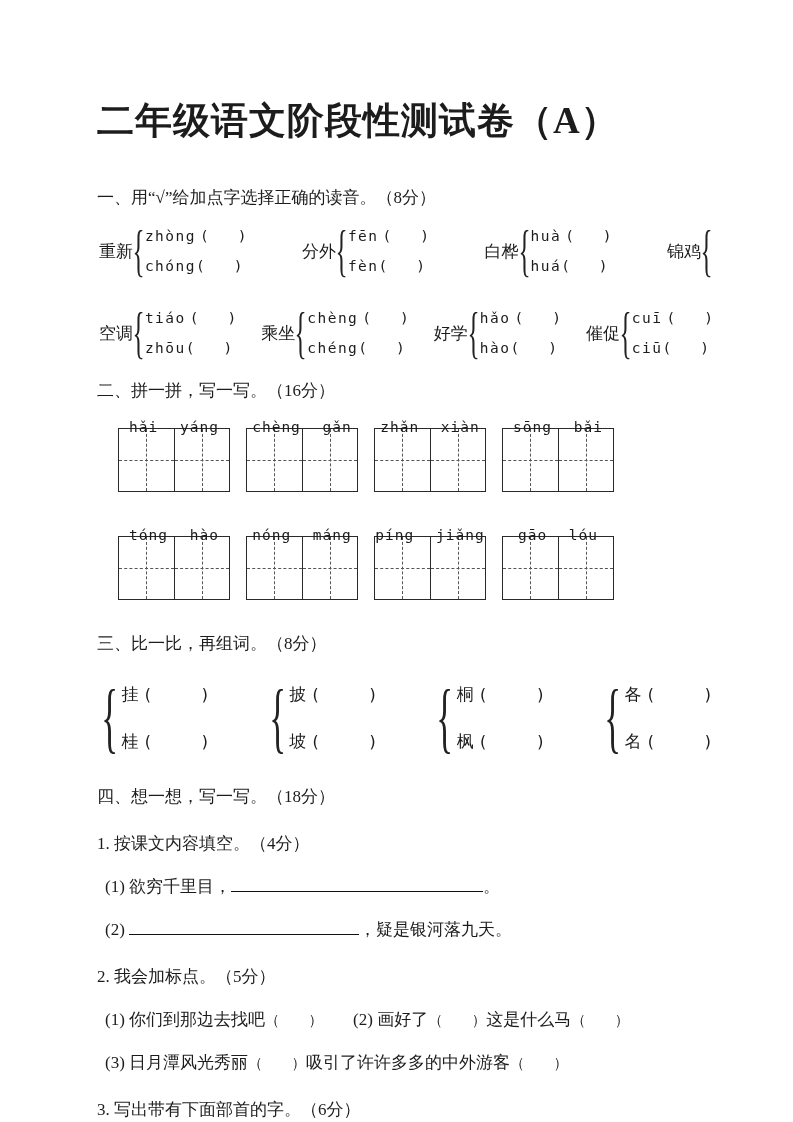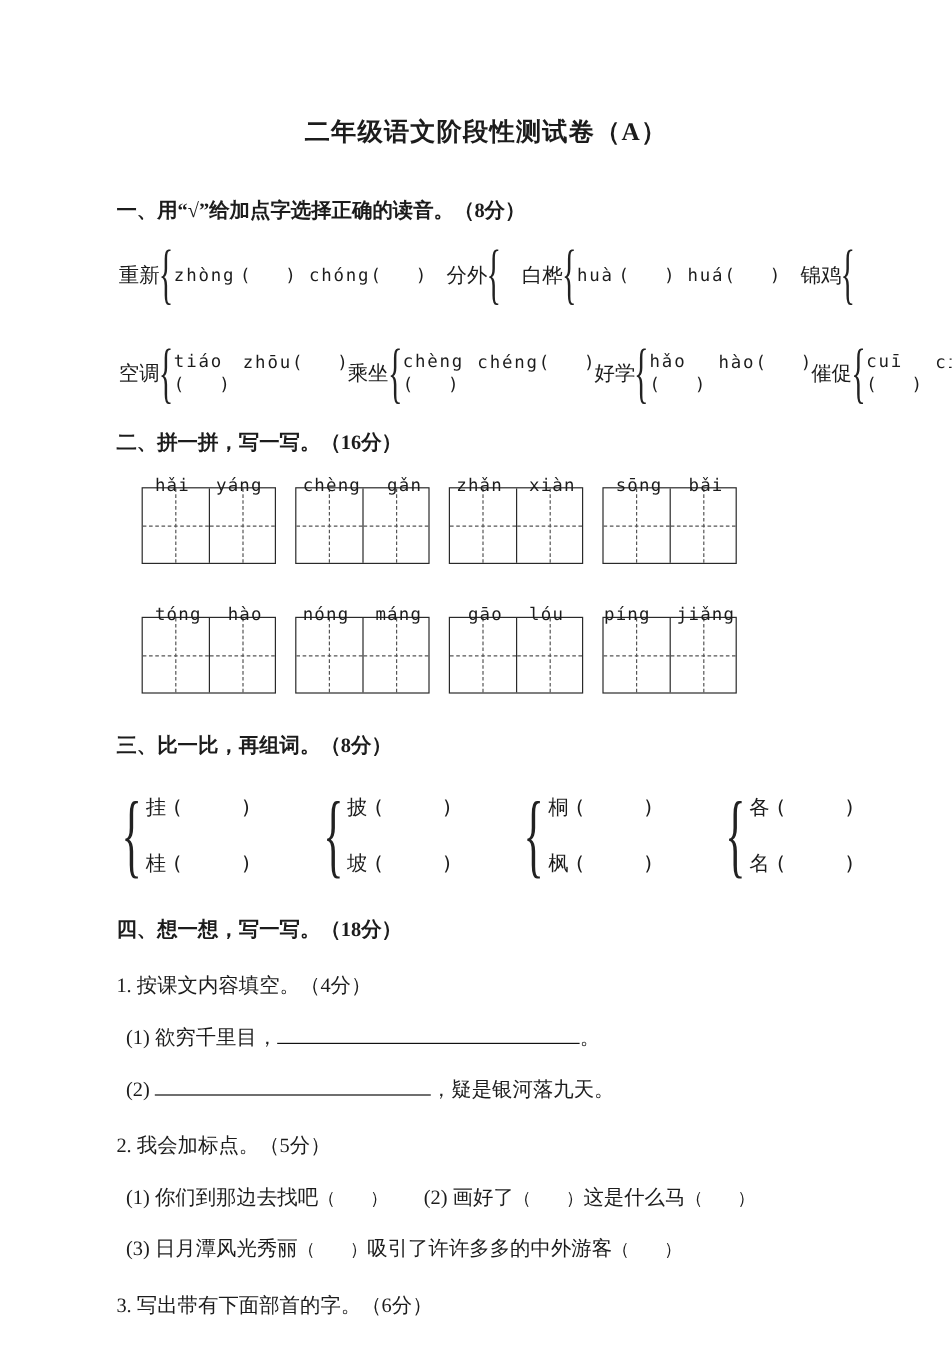--- a/index.html
+++ b/index.html
@@ -5,31 +5,31 @@
   * { margin:0; padding:0; box-sizing:border-box; }
   html,body { background:#ffffff; }
   body {
     width:793px; height:1122px;
     font-family:"Liberation Serif","DejaVu Serif",serif;
     color:#1c1c1c;
     overflow:hidden;
   }
   .page { width:793px; height:1122px; padding:96px 80px 0 97px; }
 
-  .title { text-align:center; font-size:21px; font-weight:bold; letter-spacing:1px; margin-bottom:40px; }
-
-  .sec-heading { font-size:17px; margin-bottom:12px;font-weight:bold; }
+  .title { text-align:left; font-size:37px; font-weight:bold; letter-spacing:1px; margin-bottom:40px; }
+
+  .sec-heading { font-size:17px; margin-bottom:12px; }
 
   
   .pron-row { display:flex; justify-content:space-between; margin:14px 0 26px 2px; }
   .pron-item { display:flex; align-items:center; }
   .pron-word { font-size:17px; white-space:nowrap; }
   .brace { font-size:56px; line-height:1; font-weight:400; transform:scaleX(.45); margin:0 -7px 0 -8px; color:#222; }
   .brace.big { font-size:78px; }
-  .pron-col { display:flex; flex-direction:row; gap:11px; }
+  .pron-col { display:flex; flex-direction:column; gap:11px; }
   .pinyin { font-family:"DejaVu Sans Mono",monospace; font-size:14.5px; letter-spacing:1.5px; white-space:pre; }
   .paren { white-space:pre; font-family:"DejaVu Sans Mono",monospace; font-size:14.5px; }
 
   
   .grid-row { display:flex; gap:16px; margin:26px 0 20px 21px; }
   .grid-row.second { margin-top:44px; margin-bottom:32px; }
   .grid-box { position:relative; width:112px; height:64px; border:1.6px solid #2a2a2a; display:flex; }
   .grid-cell { flex:1; position:relative; }
   .grid-cell + .grid-cell { border-left:1.6px solid #2a2a2a; }
   .grid-cell::before { content:""; position:absolute; left:50%; top:0; bottom:0; border-left:1.2px dashed #555; }
@@ -67,20 +67,24 @@
       <span class="pron-word">重新</span>
       <span class="brace">{</span>
       <span class="pron-col">
         <span class="pron-line"><span class="pinyin">zhòng</span> <span class="paren">(　　)</span></span>
         <span class="pron-line"><span class="pinyin">chóng</span><span class="paren">(　　)</span></span>
       </span>
     </div>
     <div class="pron-item">
       <span class="pron-word">分外</span>
       <span class="brace">{</span>
+      <span class="pron-col">
+        <span class="pron-line"><span class="pinyin">fēn</span> <span class="paren">(　　)</span></span>
+        <span class="pron-line"><span class="pinyin">fèn</span><span class="paren">(　　)</span></span>
+      </span>
     </div>
     <div class="pron-item">
       <span class="pron-word">白桦</span>
       <span class="brace">{</span>
       <span class="pron-col">
         <span class="pron-line"><span class="pinyin">huà</span> <span class="paren">(　　)</span></span>
         <span class="pron-line"><span class="pinyin">huá</span><span class="paren">(　　)</span></span>
       </span>
     </div>
     <div class="pron-item">
@@ -154,26 +158,26 @@
       <span class="grid-pinyin">tóng hào</span>
       <div class="grid-cell"></div>
       <div class="grid-cell"></div>
     </div>
     <div class="grid-box">
       <span class="grid-pinyin">nóng máng</span>
       <div class="grid-cell"></div>
       <div class="grid-cell"></div>
     </div>
     <div class="grid-box">
+      <span class="grid-pinyin">píng jiǎng</span>
+      <div class="grid-cell"></div>
+      <div class="grid-cell"></div>
+    </div>
+    <div class="grid-box">
       <span class="grid-pinyin">gāo lóu</span>
-      <div class="grid-cell"></div>
-      <div class="grid-cell"></div>
-    </div>
-    <div class="grid-box">
-      <span class="grid-pinyin">píng jiǎng</span>
       <div class="grid-cell"></div>
       <div class="grid-cell"></div>
     </div>
   </div>
 
   <div class="sec-heading">三、比一比，再组词。（8分）</div>
 
   <div class="pairs-row">
     <div class="pair-item">
       <span class="brace big">{</span>

